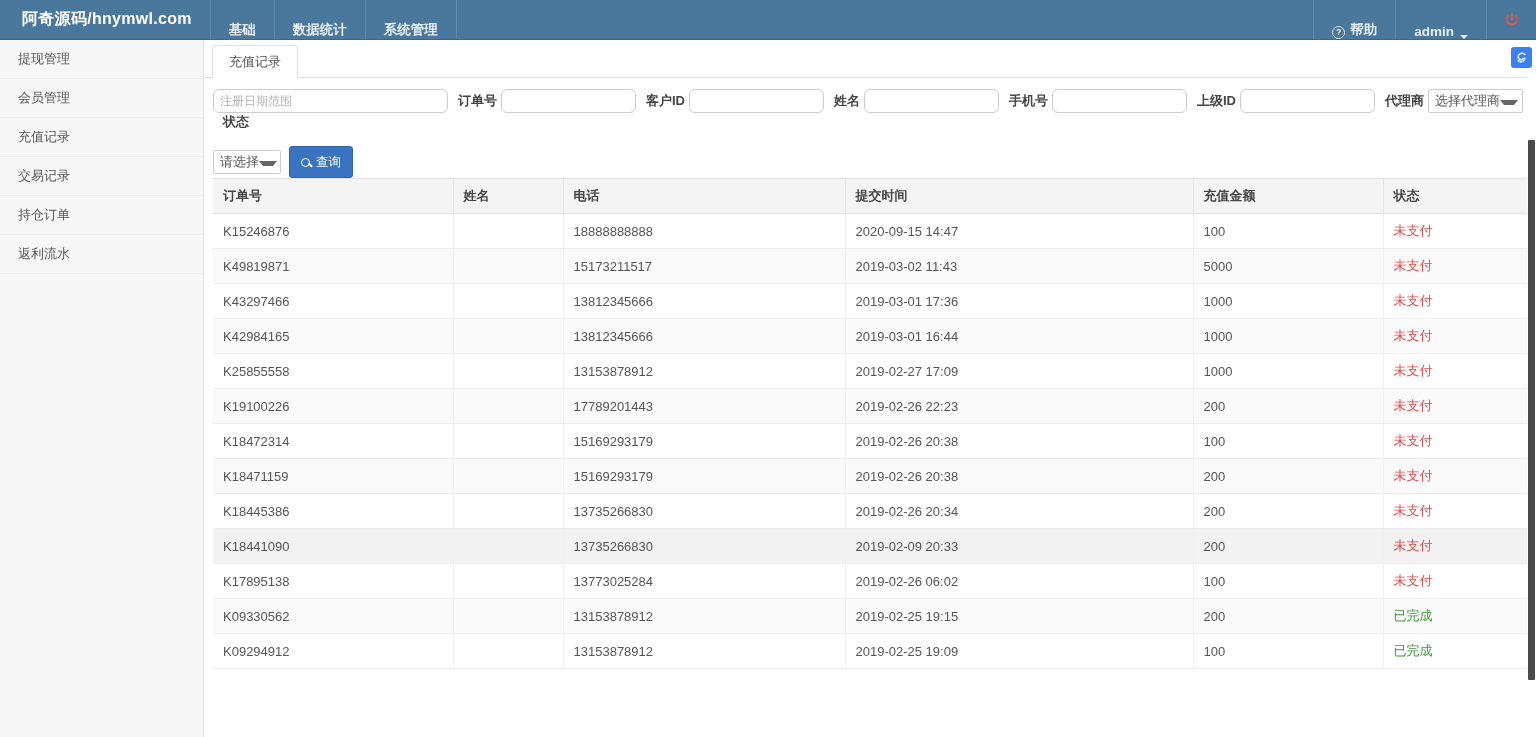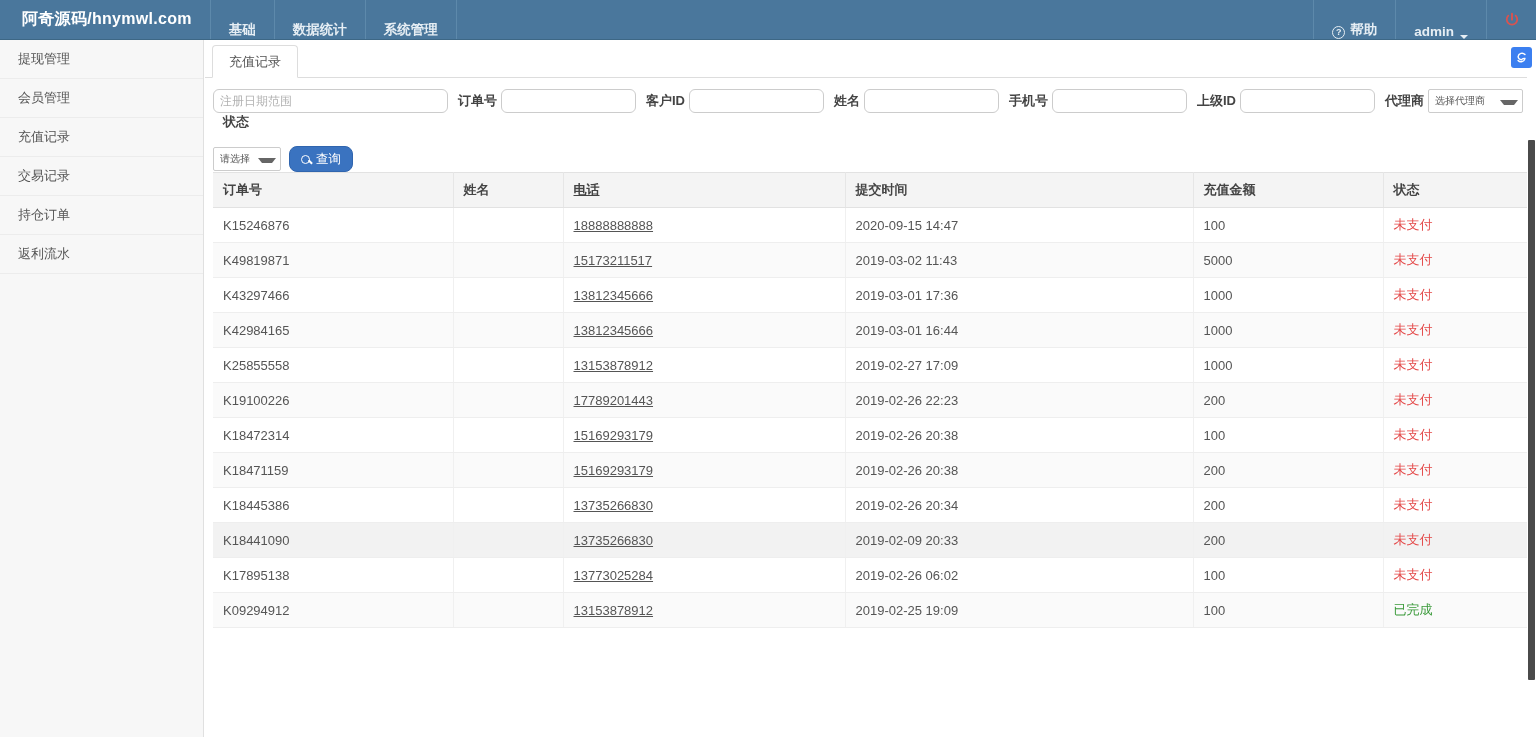--- a/index.html
+++ b/index.html
@@ -144,21 +144,21 @@
   .w-cust { width: 135px; }
   .w-name { width: 135px; }
   .w-phone { width: 135px; }
   .w-parent { width: 135px; }
 
   .f-select {
     height: 24px;
     border: 1px solid #ccc;
     border-radius: 2px;
     background: #fff;
-    font-size: 10px;
+    font-size: 13px;
     color: #555;
     padding: 0 4px 0 6px;
     display: flex; align-items: center;
     cursor: pointer;
     position: relative;
     white-space: nowrap;
   }
   .f-select .sel-caret {
     margin-left: auto;
     padding-left: 10px;
@@ -166,25 +166,25 @@
     border-left: 4px solid transparent;
     border-right: 4px solid transparent;
     border-top: 5px solid #666;
     position: relative; top: 1px;
   }
   .w-agent { width: 95px; }
   .w-status { width: 68px; }
 
   .row2 { display: flex; align-items: center; margin-top: 7px; padding-left: 8px; }
   .btn-search {
-    height: 26px;
+    height: 32px;
     background: #3a76c8;
     background: #3a73c0;
     border: 1px solid #3065ae;
-    border-radius: 8px;
+    border-radius: 3px;
     color: #ffffff;
     font-size: 12.5px;
     padding: 0 11px;
     display: flex; align-items: center;
     margin-left: 8px;
     cursor: pointer;
   }
   .btn-search .mag {
     display: inline-block;
     width: 9px; height: 9px;
@@ -226,21 +226,21 @@
     height: 29.6px;
     white-space: nowrap;
     overflow: hidden;
   }
   table.grid td:last-child { border-right: none; }
   table.grid tbody tr:nth-child(even) { background: #fafafa; }
   table.grid tbody tr.hovered { background: #f2f2f2; }
 
   .col-order { width: 240px; }
   .col-name { width: 110px; }
-  .col-phone { width: 282px; text-decoration: underline; }
+  .col-phone { width: 282px; }
   .col-time { width: 348px; }
   .col-amount { width: 190px; }
   .col-status { width: auto; }
 
   
   .ext-icon {
     position: absolute;
     top: 47px; right: 4px;
     width: 21px; height: 21px;
     background: #3b7ff0;
@@ -465,20 +465,28 @@
             </tr>
             <tr>
               <td class="col-order">K17895138</td>
               <td class="col-name"></td>
               <td class="col-phone">13773025284</td>
               <td class="col-time">2019-02-26 06:02</td>
               <td class="col-amount">100</td>
               <td class="col-status" style="color: rgb(228, 74, 74);">未支付</td>
             </tr>
             <tr>
+              <td class="col-order">K09330562</td>
+              <td class="col-name"></td>
+              <td class="col-phone">13153878912</td>
+              <td class="col-time">2019-02-25 19:15</td>
+              <td class="col-amount">200</td>
+              <td class="col-status" style="color: rgb(58, 154, 58);">已完成</td>
+            </tr>
+            <tr>
               <td class="col-order">K09294912</td>
               <td class="col-name"></td>
               <td class="col-phone">13153878912</td>
               <td class="col-time">2019-02-25 19:09</td>
               <td class="col-amount">100</td>
               <td class="col-status" style="color: rgb(58, 154, 58);">已完成</td>
             </tr>
           </tbody>
       </table>
     </div>

